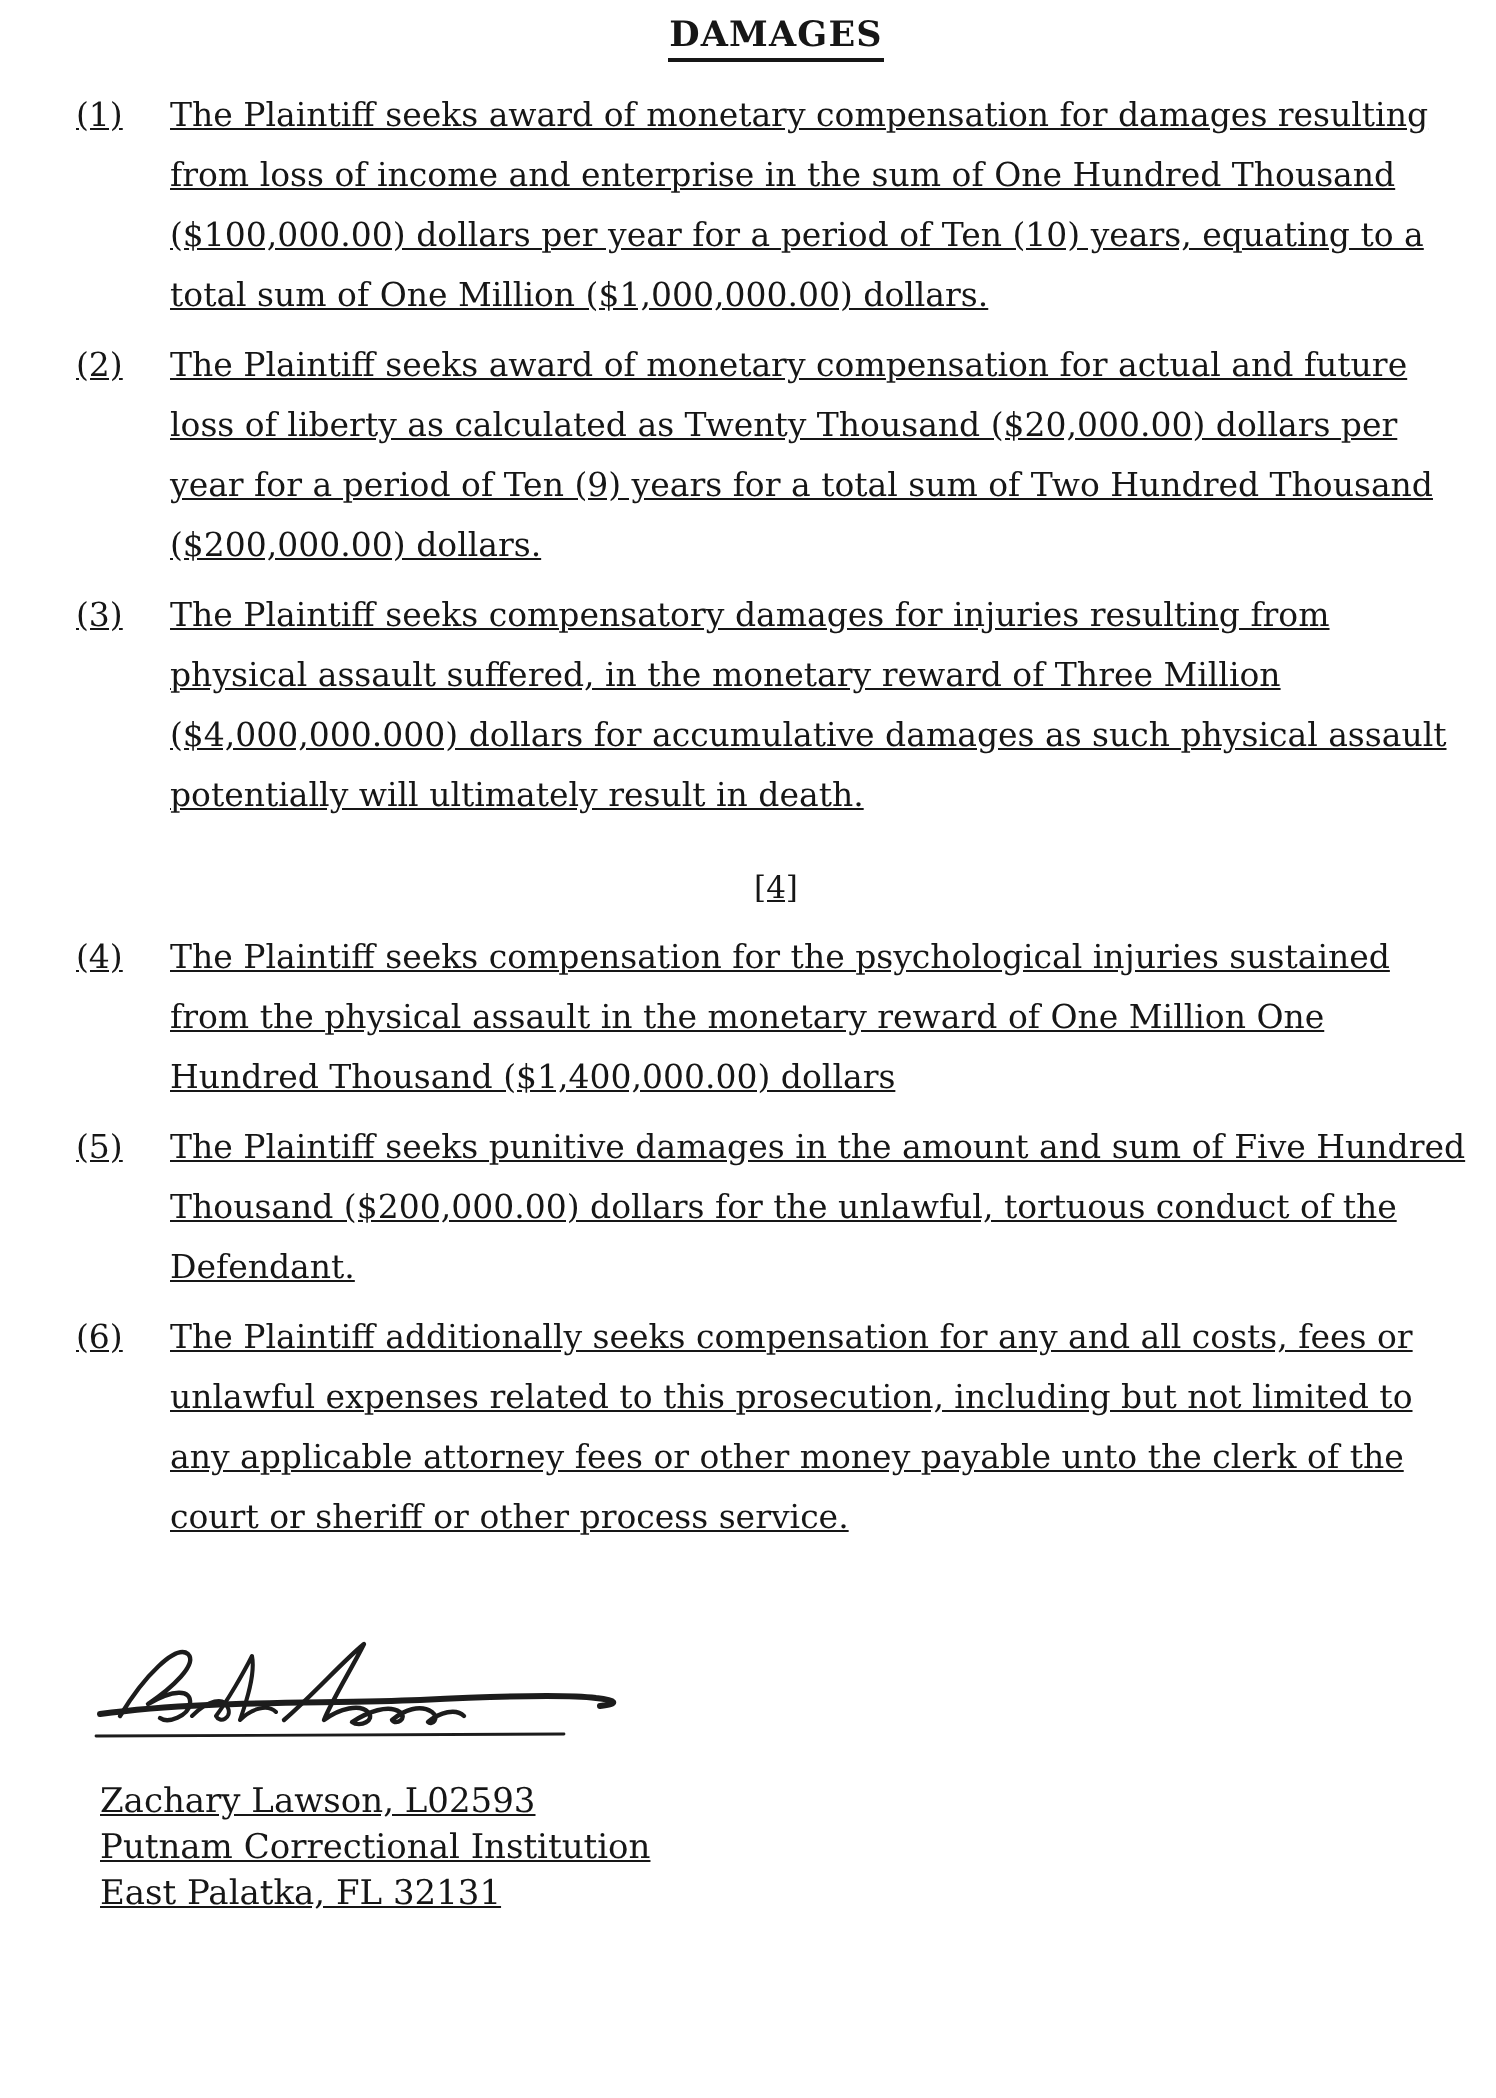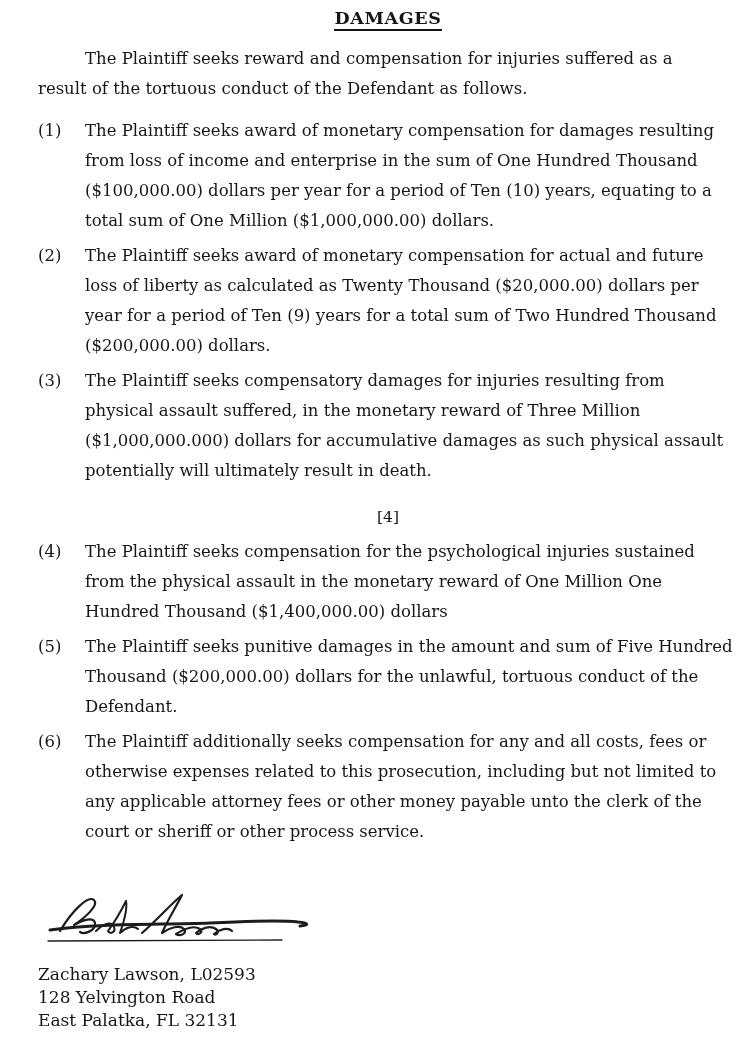--- a/index.html
+++ b/index.html
@@ -14,20 +14,21 @@
     color: #161616;
     -webkit-font-smoothing: antialiased;
   }
   .page {
     box-sizing: border-box;
     width: 748px;
     height: 1049px;
     padding: 6px 10px 0 38px;
     overflow: hidden;
     background: #ffffff;
+    text-decoration: underline;
   }
   .title-row {
     text-align: center;
     margin-top: 2px;
   }
   .doc-title {
     display: inline-block;
     font-weight: bold;
     font-size: 17.5px;
     letter-spacing: 0.6px;
@@ -66,65 +67,64 @@
   .sig-block {
     margin-top: 40px;
     margin-left: -8px;
   }
   .sig-block svg { display: block; }
   .address-block {
     margin-top: 18px;
     font-size: 17px;
     line-height: 23px;
   }
-  .address-block div { white-space: nowrap; }
+  .address-block div { white-space: nowrap; margin-left: 12px; }
 </style>
 </head>
 <body>
 
 <div class="page">
 
   <div class="title-row">
     <span class="doc-title">DAMAGES</span>
   </div>
 
-  <p class="intro">The Plaintiff seeks reward and compensation for injuries suffered as a result of the tortuous conduct of the Defendant as follows.</p>
 
   <div class="claims">
 
     <div class="claim first">
       <span class="num">(1)</span>
       <span class="text">The Plaintiff seeks award of monetary compensation for damages resulting from loss of income and enterprise in the sum of One Hundred Thousand ($100,000.00) dollars per year for a period of Ten (10) years, equating to a total sum of One Million ($1,000,000.00) dollars.</span>
     </div>
 
     <div class="claim">
       <span class="num">(2)</span>
       <span class="text">The Plaintiff seeks award of monetary compensation for actual and future loss of liberty as calculated as Twenty Thousand ($20,000.00) dollars per year for a period of Ten (9) years for a total sum of Two Hundred Thousand ($200,000.00) dollars.</span>
     </div>
 
     <div class="claim">
       <span class="num">(3)</span>
-      <span class="text">The Plaintiff seeks compensatory damages for injuries resulting from physical assault suffered, in the monetary reward of Three Million ($1,000,000.000) dollars for accumulative damages as such physical assault potentially will ultimately result in death.</span>
+      <span class="text">The Plaintiff seeks compensatory damages for injuries resulting from physical assault suffered, in the monetary reward of Three Million ($4,000,000.000) dollars for accumulative damages as such physical assault potentially will ultimately result in death.</span>
     </div>
 
     <div class="page-marker">[4]</div>
 
     <div class="claim">
       <span class="num">(4)</span>
       <span class="text">The Plaintiff seeks compensation for the psychological injuries sustained from the physical assault in the monetary reward of One Million One Hundred Thousand ($1,400,000.00) dollars</span>
     </div>
 
     <div class="claim">
       <span class="num">(5)</span>
       <span class="text">The Plaintiff seeks punitive damages in the amount and sum of Five Hundred Thousand ($200,000.00) dollars for the unlawful, tortuous conduct of the Defendant.</span>
     </div>
 
     <div class="claim">
       <span class="num">(6)</span>
-      <span class="text">The Plaintiff additionally seeks compensation for any and all costs, fees or otherwise expenses related to this prosecution, including but not limited to any applicable attorney fees or other money payable unto the clerk of the court or sheriff or other process service.</span>
+      <span class="text">The Plaintiff additionally seeks compensation for any and all costs, fees or unlawful expenses related to this prosecution, including but not limited to any applicable attorney fees or other money payable unto the clerk of the court or sheriff or other process service.</span>
     </div>
 
   </div>
 
   <div class="sig-block">
     <svg width="300" height="58" viewBox="0 0 300 58" fill="none" stroke="#1c1c1c" stroke-linecap="round" stroke-linejoin="round">
 
       <path stroke-width="2.2" d="M30 44 C 42 24, 58 8, 64 13 C 69 18, 56 30, 44 38 C 56 31, 66 30, 65 38 C 64 44, 54 48, 50 45"></path>
 
       <path stroke-width="2" d="M66 44 C 74 36, 82 34, 84 40 C 86 45, 80 48, 78 44 C 84 36, 92 22, 96 14 C 98 24, 92 40, 90 46 C 96 40, 104 38, 108 42"></path>
@@ -132,17 +132,17 @@
       <path stroke-width="2.2" d="M112 46 C 126 34, 142 16, 152 8 C 146 20, 136 36, 132 46 C 140 40, 150 38, 154 42 C 158 46, 150 50, 146 47 C 154 42, 164 38, 170 42 C 174 45, 168 49, 166 46 C 172 41, 180 38, 186 42 C 190 45, 186 49, 184 47 C 190 42, 198 40, 202 44"></path>
 
       <path stroke-width="3" d="M20 43 C 70 36, 130 38, 180 36 C 220 34, 252 33, 268 35 C 278 36, 280 38, 270 39"></path>
 
       <path stroke-width="1.4" d="M18 54 L 252 53"></path>
     </svg>
   </div>
 
   <div class="address-block">
     <div>Zachary Lawson, L02593</div>
-    <div>128 Yelvington Road</div>
+    <div>Putnam Correctional Institution</div>
     <div>East Palatka, FL 32131</div>
   </div>
 
 </div>
 
 </body></html>

